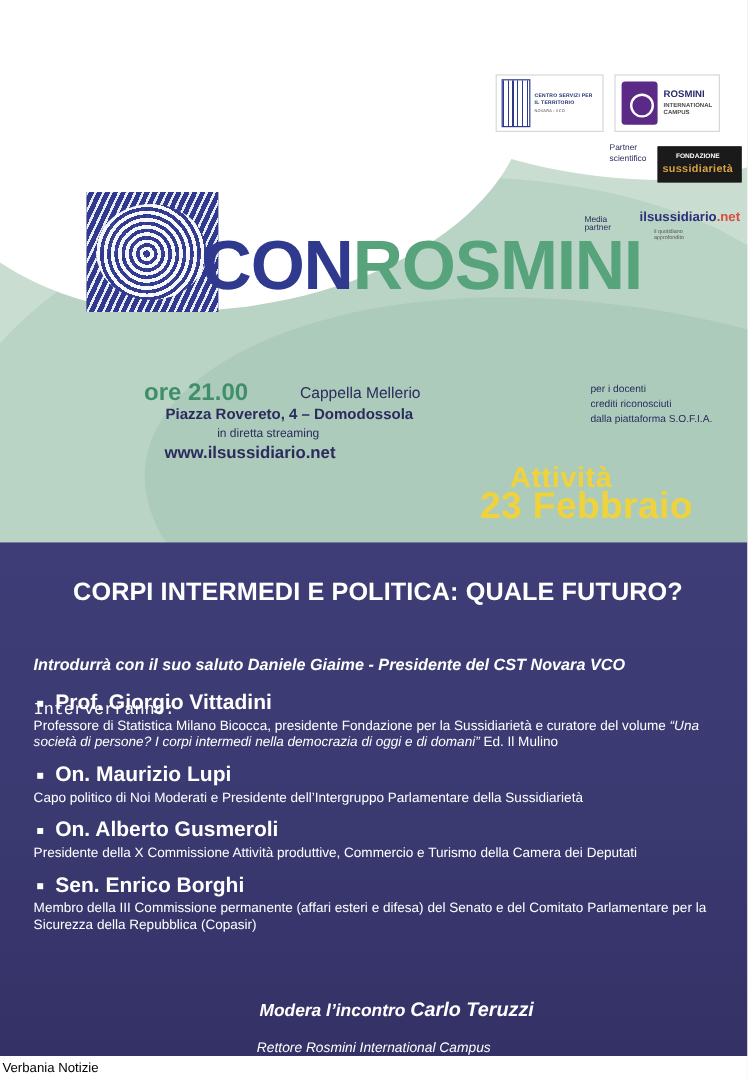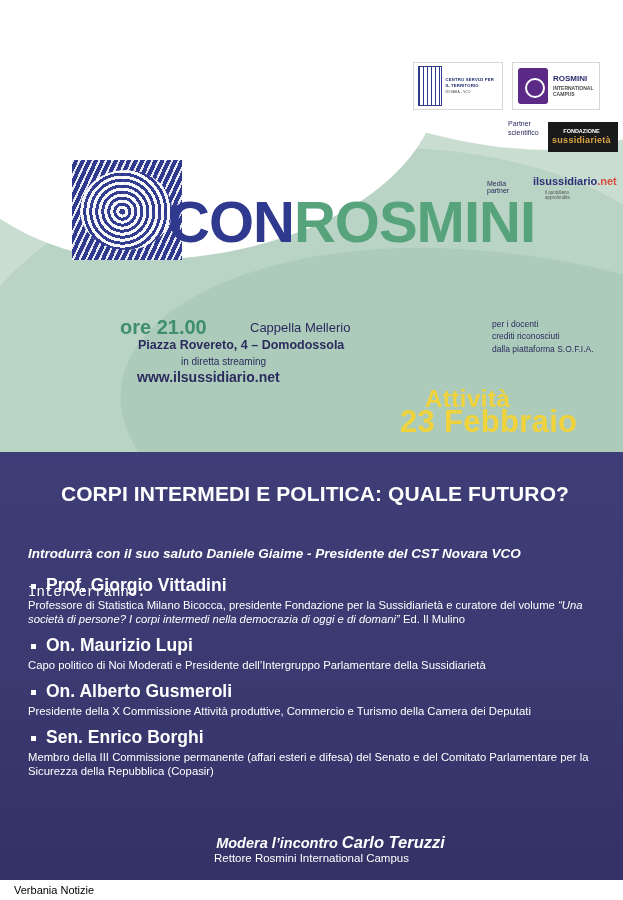--- a/index.html
+++ b/index.html
@@ -326,32 +326,33 @@
   }
   .moderator .line1 {
     font-size: 14.5px;
     font-style: italic;
     font-weight: bold;
     margin-left: 38px;
   }
   .moderator .line1 .nm { font-size: 16.5px; }
   .moderator .line2 {
     font-size: 11.5px;
-    margin-top: 0;
+    font-style: italic;
+    margin-top: 16px;
   }
   
   .caption {
     position: absolute;
     left: 0; top: 880px;
     width: 623px; height: 20px;
     background: #ffffff;
     color: #000000;
     font-size: 11px;
     line-height: 20px;
-    padding-left: 14px;
+    padding-left: 2px;
     box-sizing: border-box;
   }
 </style>
 </head>
 <body>
 
 <div class="poster">
 
   <div class="green-bg">
     <div class="wave1"></div>

